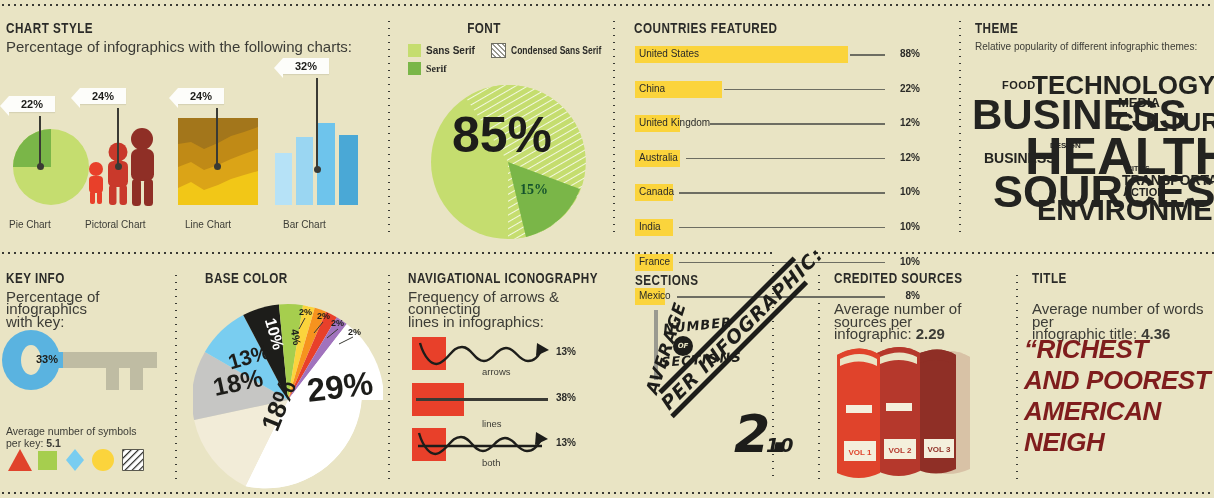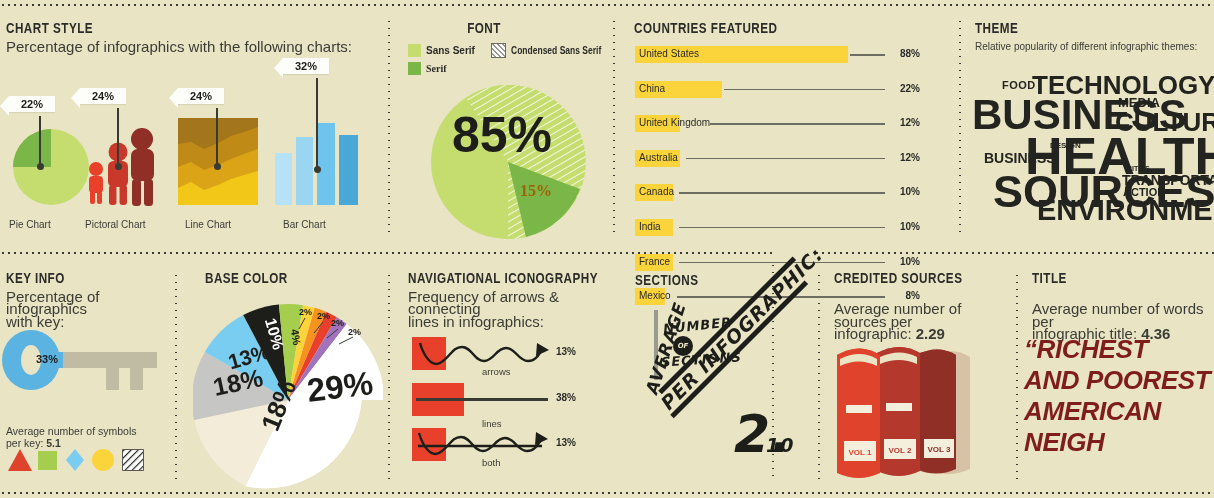--- a/index.html
+++ b/index.html
@@ -209,21 +209,21 @@
         <line x1="0" y1="0" x2="0" y2="6" stroke="#ffffff" stroke-width="1.6"></line>
       </pattern>
     </defs>
     <circle cx="78" cy="78" r="77" fill="#c5dd6f"></circle>
 
     <path d="M78 78 L78 1 A77 77 0 1 0 120 142 Z" fill="url(#hatch85)" transform="rotate(180 78 78)"></path>
 
     <path d="M78 78 L150 105 A77 77 0 0 1 96 153 Z" fill="#7ab648"></path>
   </svg>
   <div style="position:absolute;left:452px;top:106px;font-size:50px;font-weight:bold;color:#1d1d1a;font-family:'Liberation Sans',sans-serif;">85%</div>
-  <div style="position:absolute;left:520px;top:182px;font-size:16px;font-weight:bold;color:#a16207;font-family:'Liberation Serif',serif;">15%</div>
+  <div style="position:absolute;left:520px;top:182px;font-size:14px;font-weight:bold;color:#14532d;font-family:'Liberation Serif',serif;">15%</div>
 
   <div class="sect" style="left:634px;top:20px;width:310px;">
     <div class="sect-title">COUNTRIES FEATURED</div>
   </div>
   <div style="position:absolute;left:635px;top:46px;width:285px;">
 
     <div class="ctry-row">
       <div class="ctry-bar" style="width:213px;"></div>
       <div class="ctry-name">United States</div>
       <div class="ctry-line" style="left:215px;width:35px;"></div>

